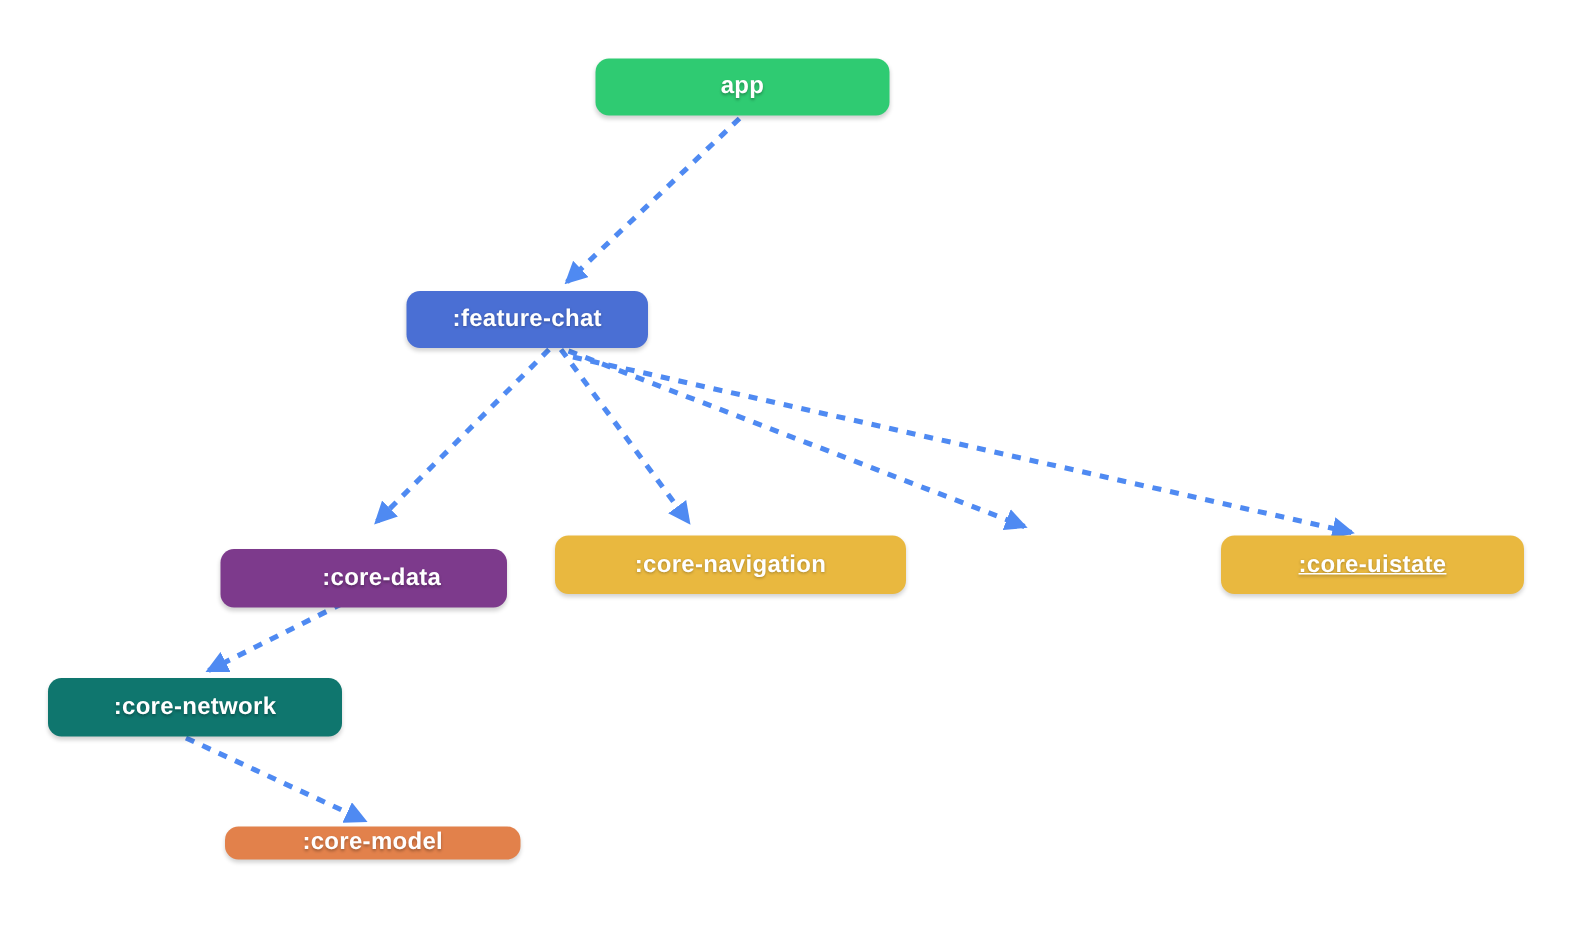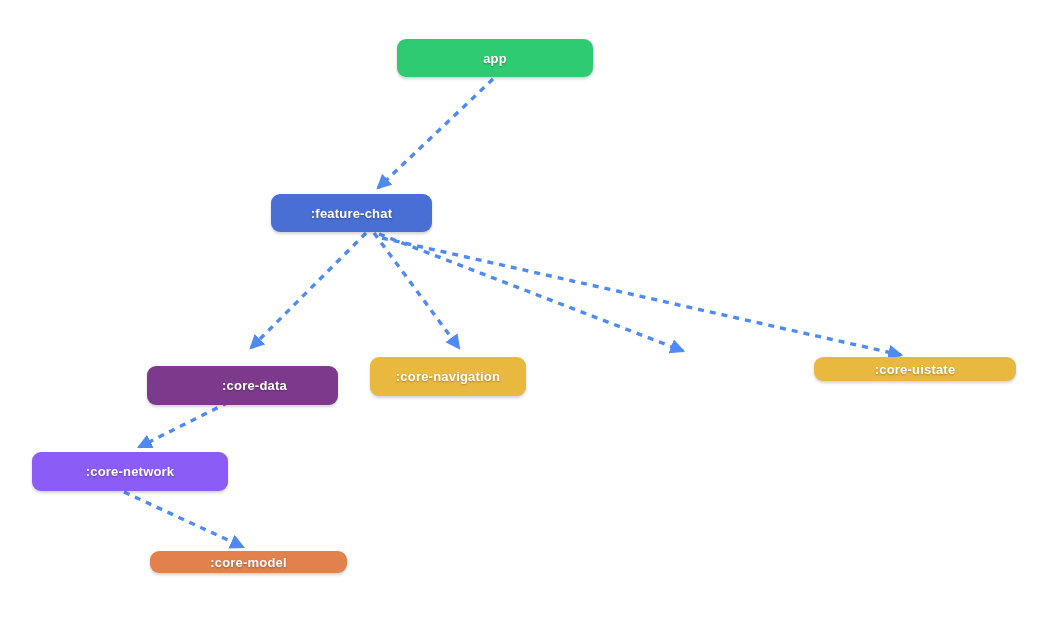--- a/index.html
+++ b/index.html
@@ -28,34 +28,34 @@
     fill: none;
   }
   #arrowhead path { fill: var(--edge-color); }
   .node {
     position: absolute;
     display: flex;
     align-items: center;
     justify-content: center;
     border-radius: 9px;
     color: #ffffff;
-    font-size: 13px;
+    font-size: 16px;
     font-weight: bold;
     letter-spacing: 0.2px;
     text-shadow: 0 1px 2px rgba(0,0,0,0.3);
     box-shadow: 0 2px 3px rgba(0,0,0,0.18);
     white-space: nowrap;
   }
   
   .n-app             { left: 397px; top:  39px; width: 196px; height: 38px; }
   .n-feature-chat    { left: 271px; top: 194px; width: 161px; height: 38px; }
   .n-core-data       { left: 147px; top: 366px; width: 191px; height: 39px; padding-left: 24px; }
-  .n-core-navigation { left: 370px; top: 357px; width: 156px; height: 39px; }
+  .n-core-navigation { left: 370px; top: 357px; width: 234px; height: 39px; }
   .n-core-designsystem { left: 591px; top: 357px; width: 198px; height: 39px; }
-  .n-core-uistate    { left: 814px; top: 357px; width: 202px; height: 24px; }
+  .n-core-uistate    { left: 814px; top: 357px; width: 202px; height: 39px; text-decoration: underline; }
   .n-core-network    { left:  32px; top: 452px; width: 196px; height: 39px; }
   .n-core-model      { left: 150px; top: 551px; width: 197px; height: 22px; }
 </style>
 </head>
 <body>
 
 <div class="canvas">
 
   <svg class="edges" viewBox="0 0 1051 629" xmlns="http://www.w3.org/2000/svg">
     <defs>
@@ -76,17 +76,17 @@
 
   <div class="node n-feature-chat" style="background: rgb(74, 111, 212);">:feature-chat</div>
 
   <div class="node n-core-data" style="background: rgb(125, 58, 140);">:core-data</div>
 
   <div class="node n-core-navigation" style="background: rgb(233, 184, 63);">:core-navigation</div>
 
 
   <div class="node n-core-uistate" style="background: rgb(233, 184, 63);">:core-uistate</div>
 
-  <div class="node n-core-network" style="background: #8b5cf6;">:core-network</div>
+  <div class="node n-core-network" style="background: #0f766e;">:core-network</div>
 
   <div class="node n-core-model" style="background: rgb(226, 129, 75);">:core-model</div>
 
 </div>
 
 </body></html>

